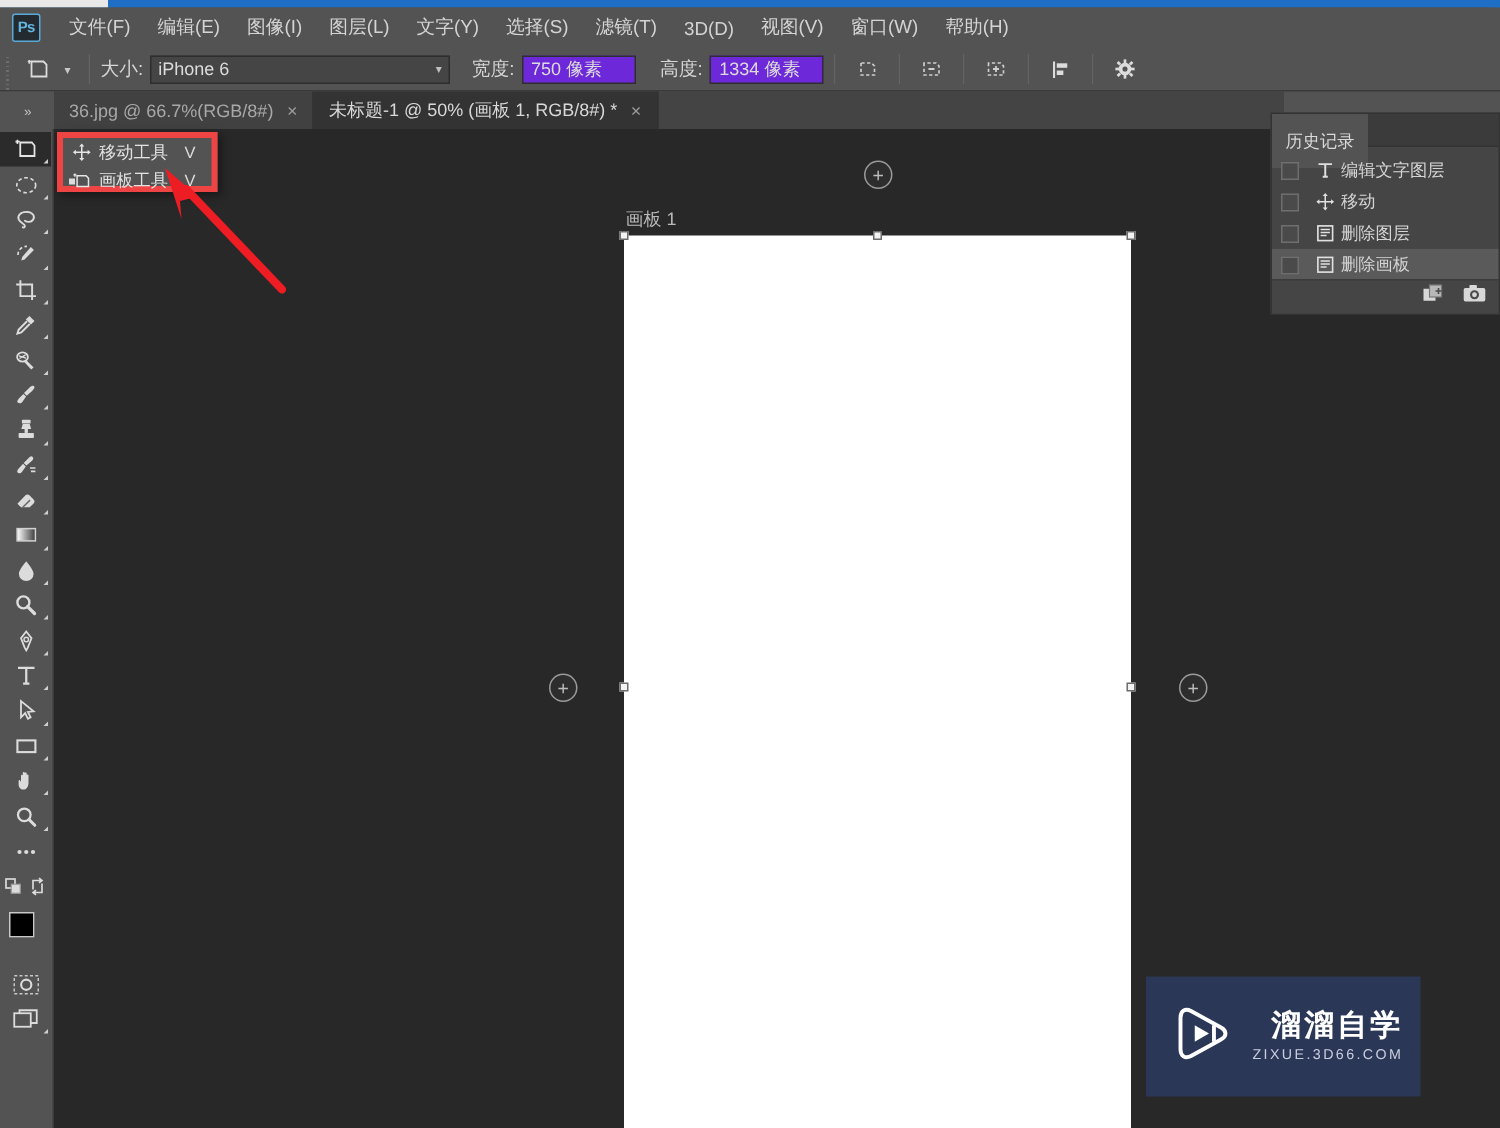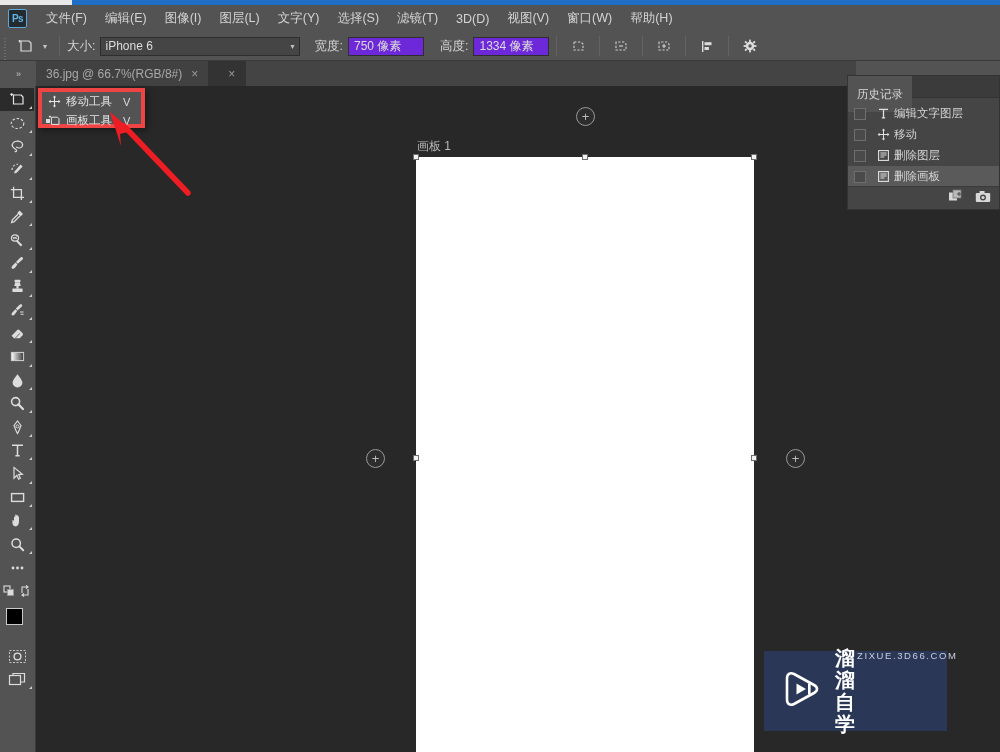--- a/index.html
+++ b/index.html
@@ -223,21 +223,21 @@
     border-top: 1px solid #3b3b3b;
   }
 
   
   .watermark {
     position: absolute; left: 764px; top: 651px; width: 183px; height: 80px;
     background: #2b3757;
     display: flex; align-items: center; z-index: 50;
   }
   .wm-logo { margin-left: 14px; margin-right: 11px; }
-  .wm-text { display: flex; flex-direction: row; justify-content: center; text-align: right; }
+  .wm-text { display: flex; flex-direction: column; justify-content: center; text-align: right; }
   .wm-cn {
     color: #ffffff; font-size: 20px; font-weight: bold; letter-spacing: 2px;
     line-height: 1.1;
   }
   .wm-en {
     color: #c9cede; font-size: 9.5px; letter-spacing: 1.6px; margin-top: 3px;
   }
 </style>
 </head>
 <body>
@@ -339,20 +339,21 @@
   </div>
 
   <div class="left-collapse">»</div>
 
   <div class="tabbar">
     <div class="tab">
       <span>36.jpg @ 66.7%(RGB/8#)</span>
       <span class="tab-x">×</span>
     </div>
     <div class="tab active">
+      <span>未标题-1 @ 50% (画板 1, RGB/8#) *</span>
       <span class="tab-x">×</span>
     </div>
   </div>
 
   <div class="toolbox">
 
     <div class="tool active">
       <svg width="17" height="17" viewBox="0 0 17 17">
         <path d="M4.5 4 L4.5 13 L14 13 L14 6 L12.2 4 Z" fill="none" stroke="#e4e4e4" stroke-width="1.2"></path>
         <path d="M2.6 2.2 L2.6 5 M1.3 3.4 L4.2 3.4" stroke="#e4e4e4" stroke-width="1.1"></path>

